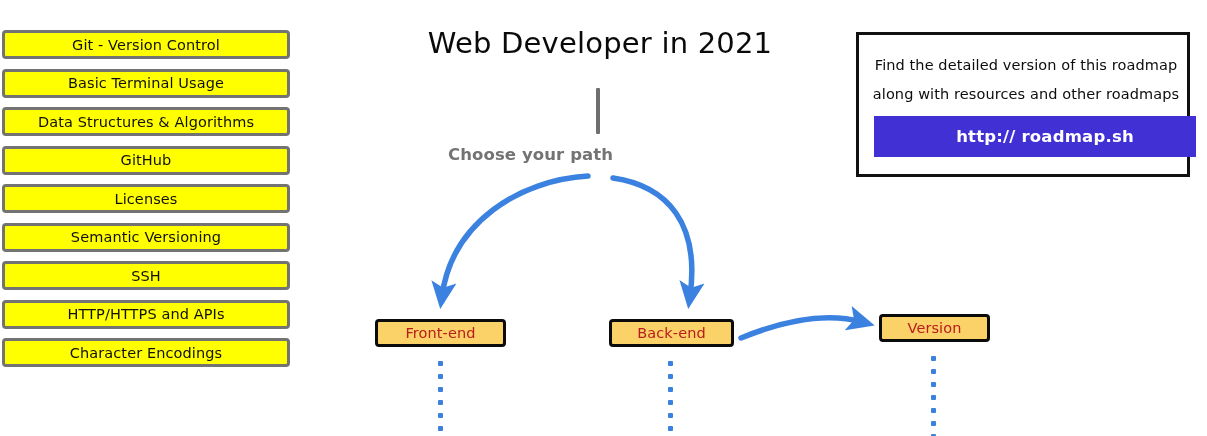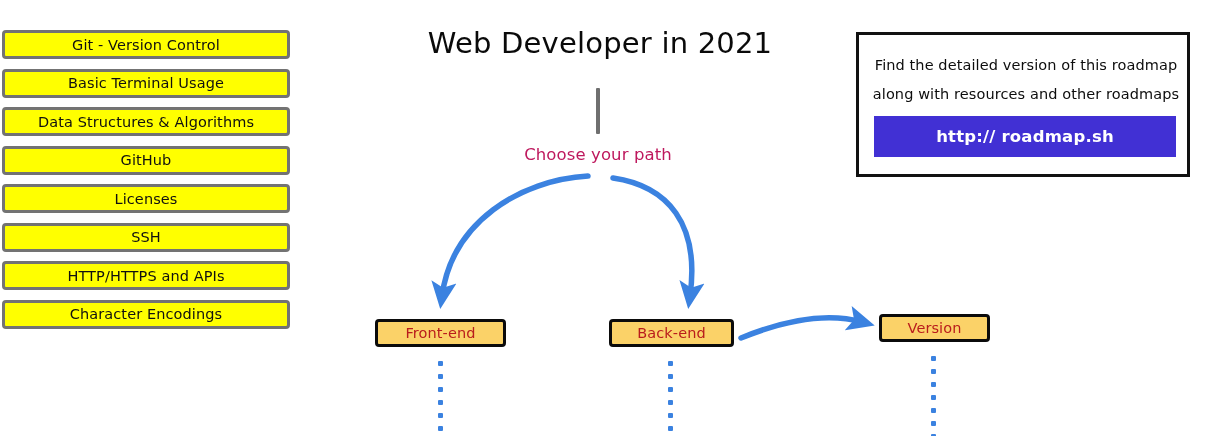--- a/index.html
+++ b/index.html
@@ -82,24 +82,23 @@
     width: 4px;
     height: 46px;
     background: #6f6f6f;
     border-radius: 1px;
   }
   #choose-path-label {
     position: absolute;
     left: 448px;
     top: 145px;
     width: 300px;
-    text-align: center;
     font-size: 16.5px;
-    font-weight: normal;
-    color: #be185d;
+    font-weight: bold;
+    color: #737373;
     letter-spacing: 0.1px;
     white-space: nowrap;
   }
 
   #flow-arrows {
     position: absolute;
     left: 0px;
     top: 0px;
     width: 1207px;
     height: 436px;
@@ -174,20 +173,21 @@
     background: #4130d4;
     display: flex;
     align-items: center;
     justify-content: center;
     font-size: 16.5px;
     font-weight: bold;
     color: #ffffff;
     letter-spacing: 0.2px;
     white-space: nowrap;
     cursor: pointer;
+    padding-left: 20px;
   }
 </style>
 </head>
 <body>
 
 <div id="canvas">
 
   <div id="required-section">
     <div id="required-list">
       <div class="req-item">
@@ -197,20 +197,23 @@
           <span>Basic Terminal Usage</span>
         </div>
       <div class="req-item">
           <span>Data Structures &amp; Algorithms</span>
         </div>
       <div class="req-item">
           <span>GitHub</span>
         </div>
       <div class="req-item">
           <span>Licenses</span>
+        </div>
+      <div class="req-item">
+          <span>Semantic Versioning</span>
         </div>
       <div class="req-item">
           <span>SSH</span>
         </div>
       <div class="req-item">
           <span>HTTP/HTTPS and APIs</span>
         </div>
       <div class="req-item">
           <span>Character Encodings</span>
         </div>

